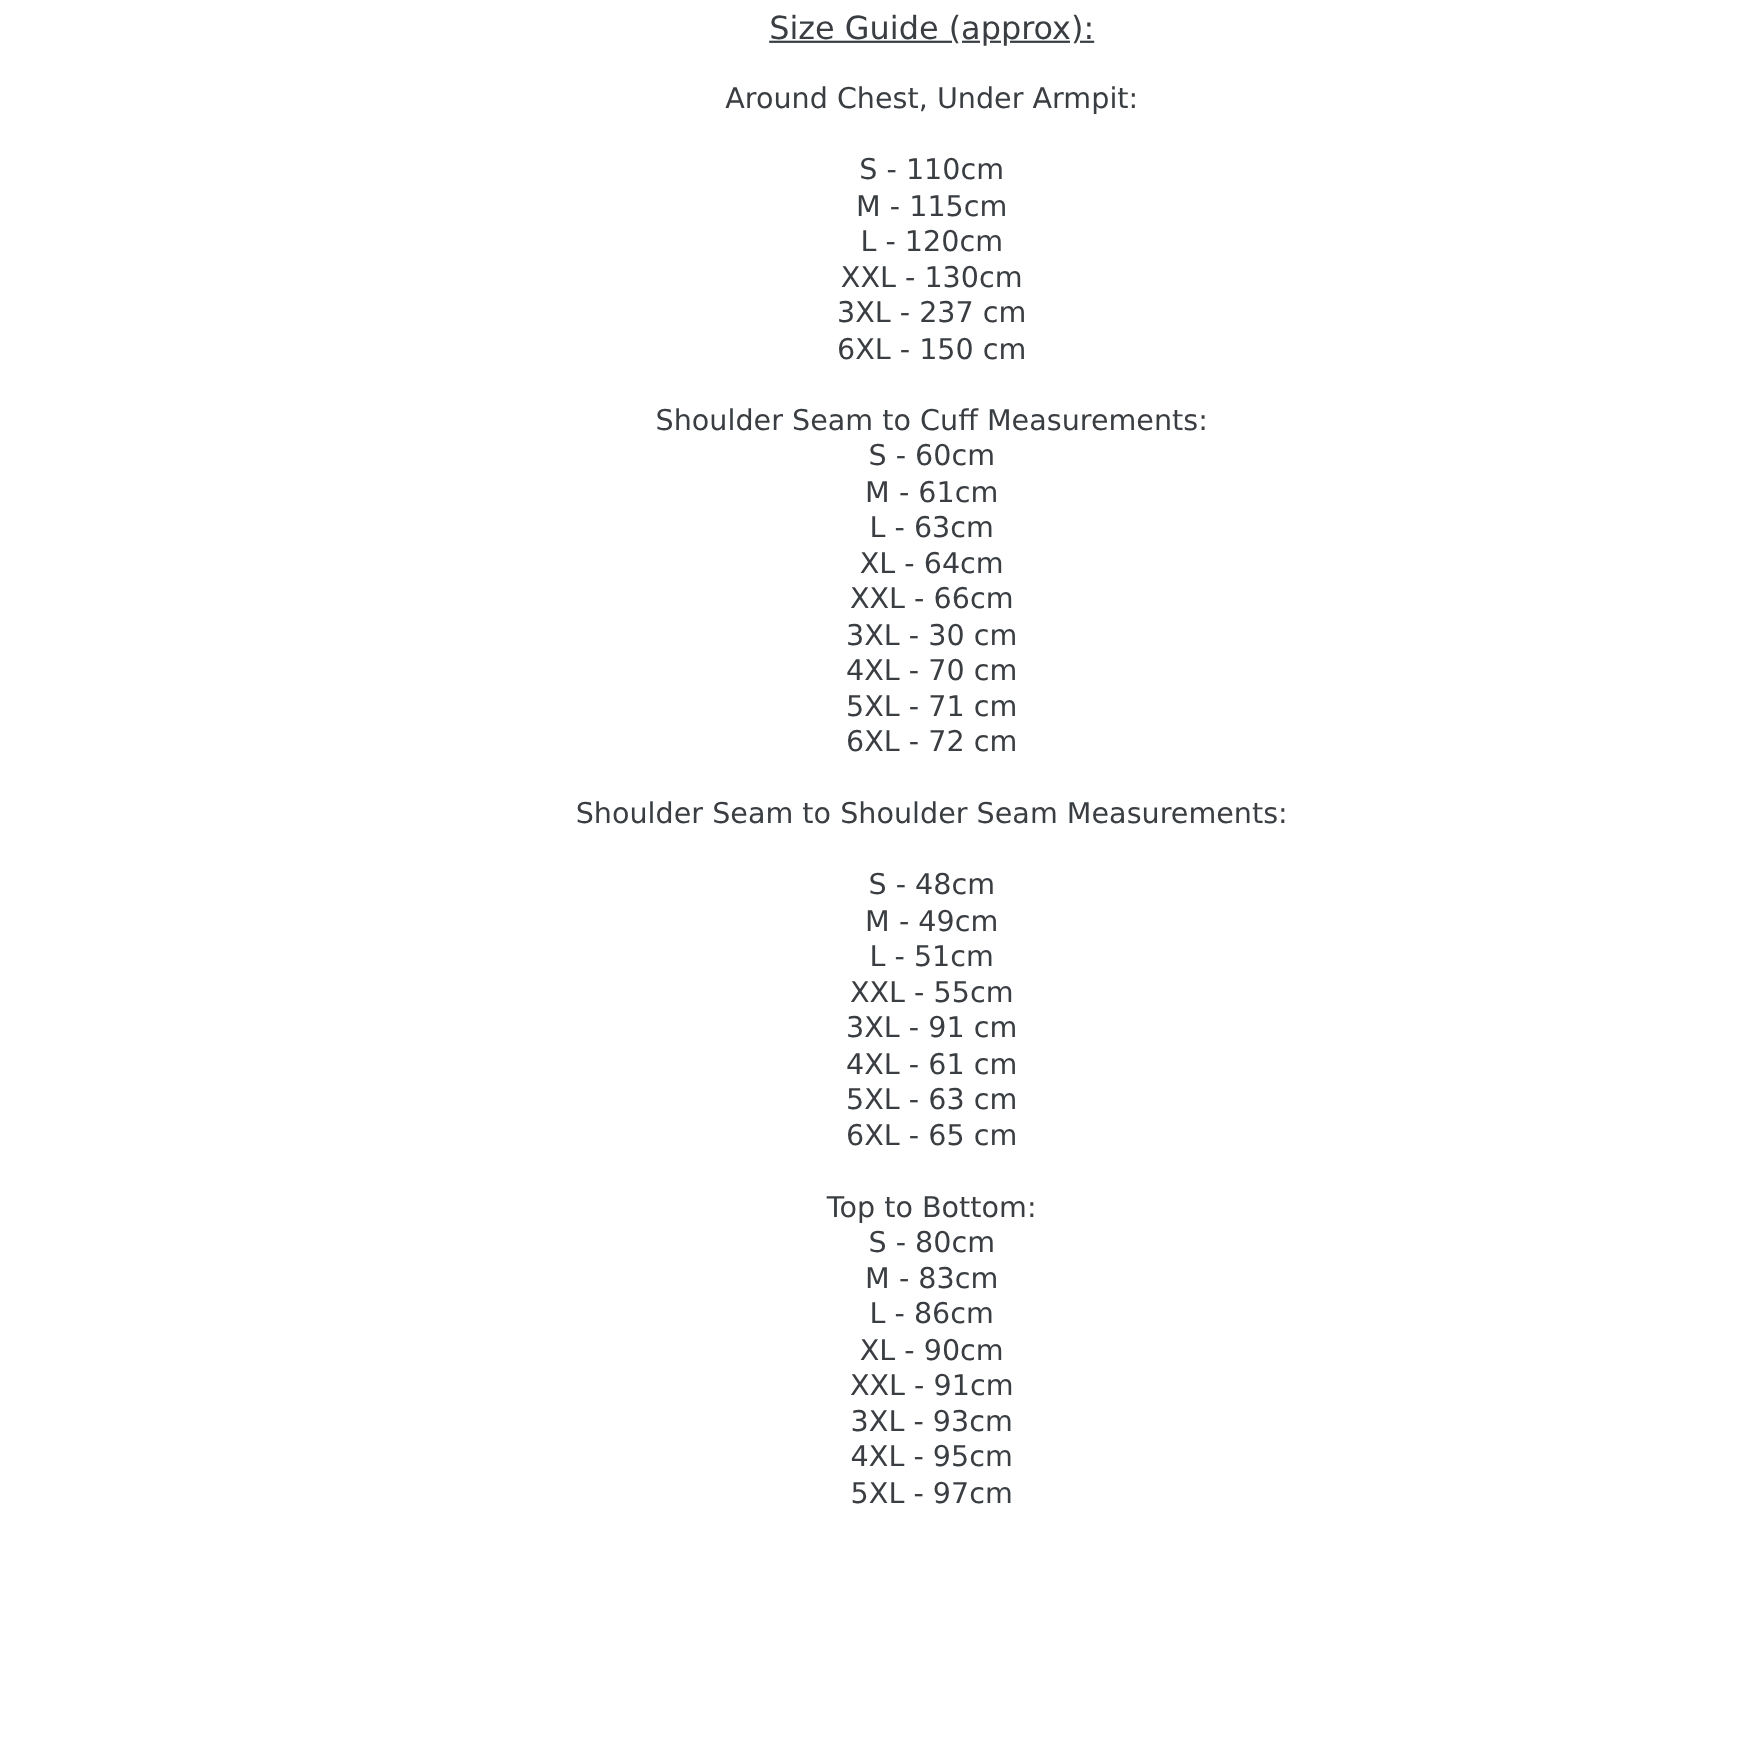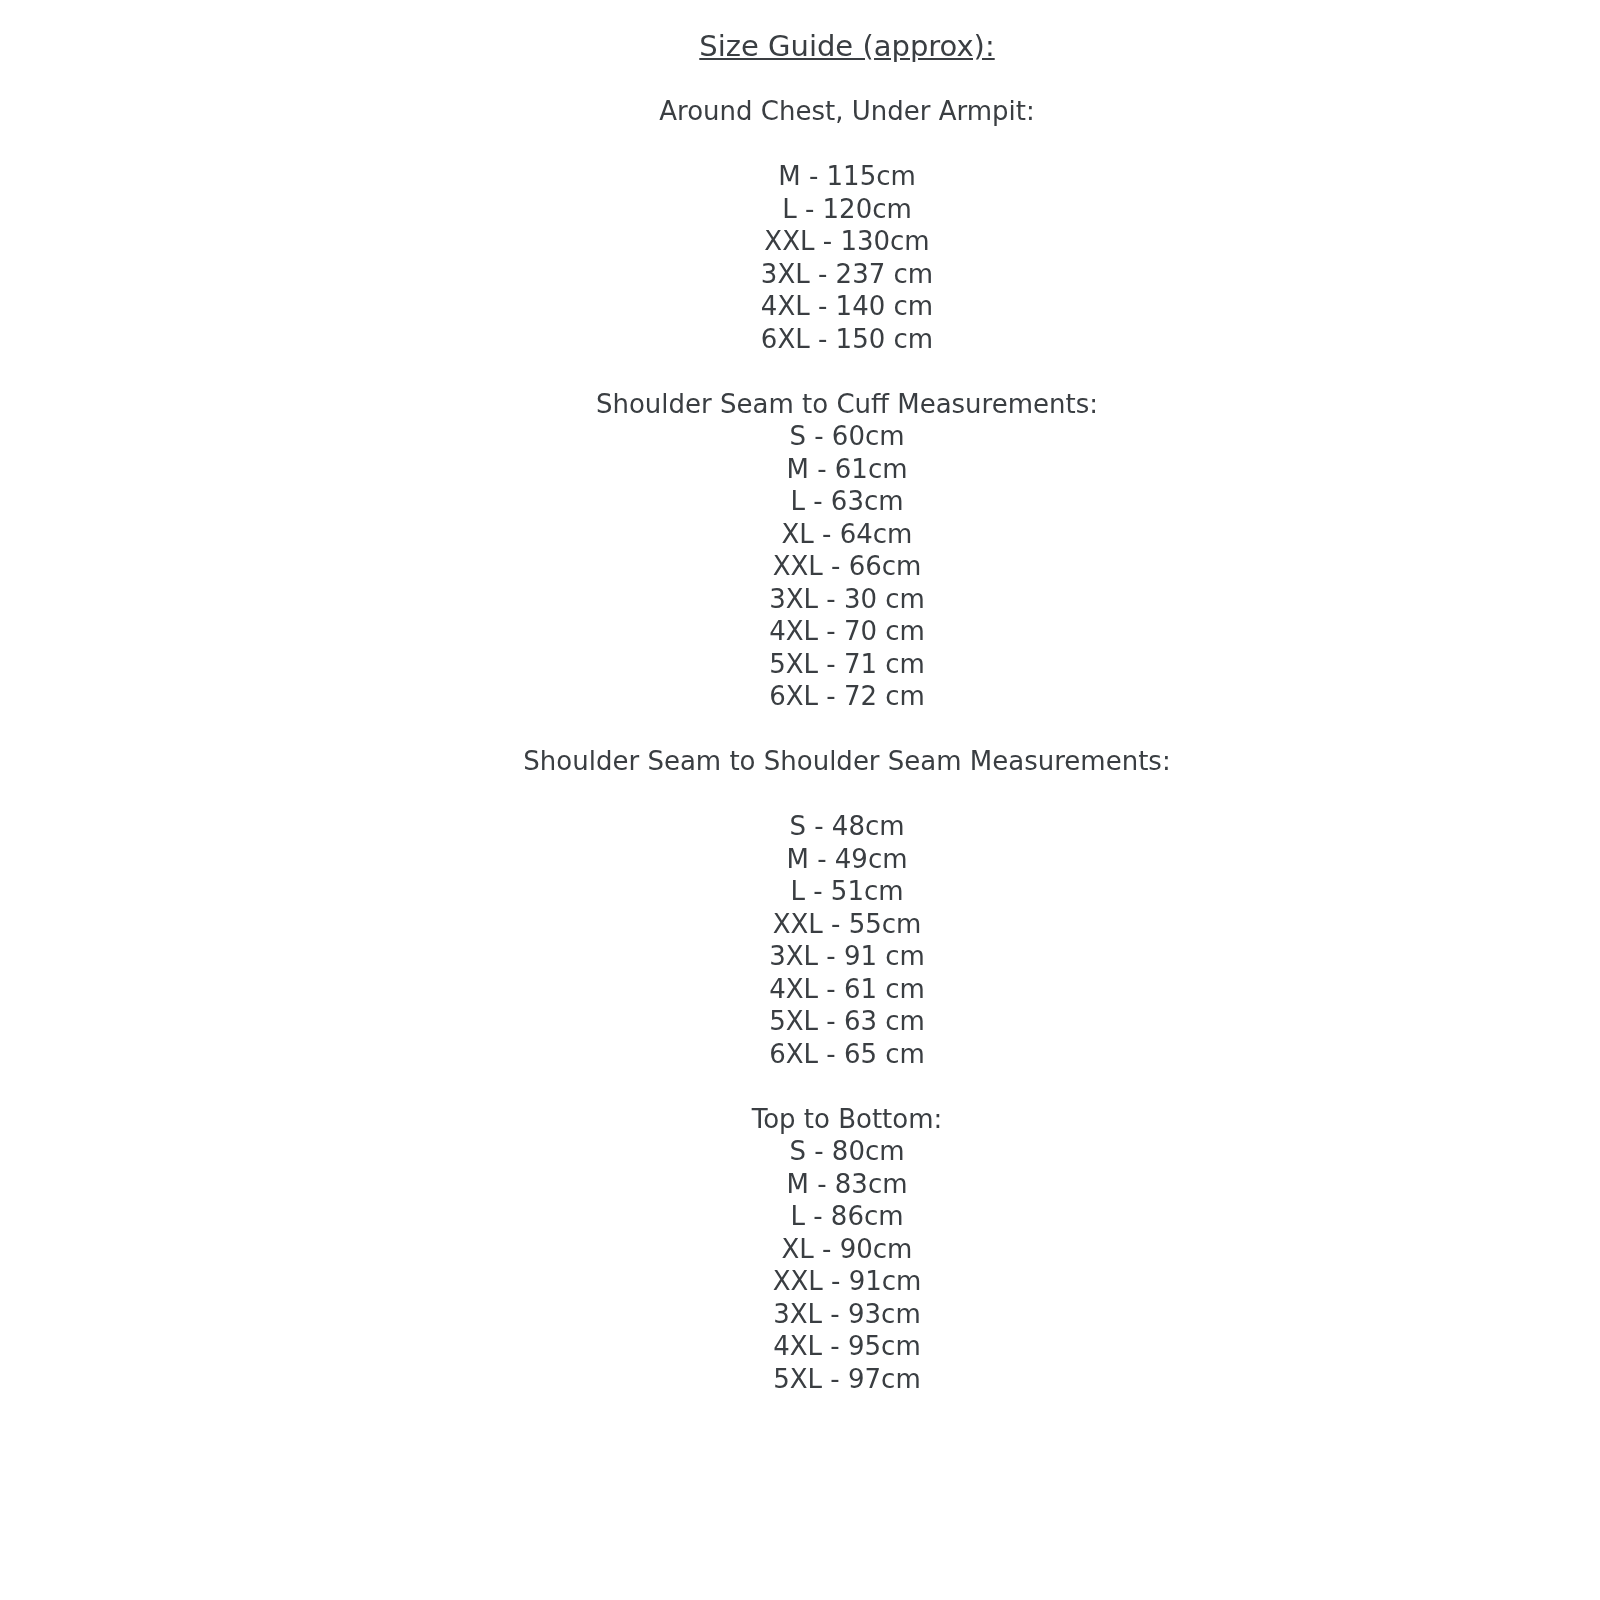--- a/index.html
+++ b/index.html
@@ -4,21 +4,21 @@
 <style>
   html, body {
     margin: 0;
     padding: 0;
     background: #ffffff;
   }
   .doc {
     width: 1600px;
     height: 1600px;
     box-sizing: border-box;
-    padding-top: 30px;
+    padding-top: 9px;
     padding-left: 94px; 
     text-align: center;
     font-family: "DejaVu Sans", "Liberation Sans", sans-serif;
     color: #3a3e42;
     overflow: hidden;
   }
   .title {
     font-size: 29px;
     line-height: 32.5px;
     font-weight: normal;
@@ -45,25 +45,25 @@
 </style>
 </head>
 <body>
 
 <main class="doc">
   <h1 class="title">Size Guide (approx):</h1>
   <div id="sections">
       <section class="section gap-after-heading">
         <h2 class="heading">Around Chest, Under Armpit:</h2>
         <div>
+          <div class="item">S - 110cm</div>
           <div class="item">M - 115cm</div>
           <div class="item">L - 120cm</div>
           <div class="item">XXL - 130cm</div>
           <div class="item">3XL - 237 cm</div>
-          <div class="item">4XL - 140 cm</div>
           <div class="item">6XL - 150 cm</div>
         </div>
       </section>
       <section class="section">
         <h2 class="heading">Shoulder Seam to Cuff Measurements:</h2>
         <div>
           <div class="item">S - 60cm</div>
           <div class="item">M - 61cm</div>
           <div class="item">L - 63cm</div>
           <div class="item">XL - 64cm</div>

